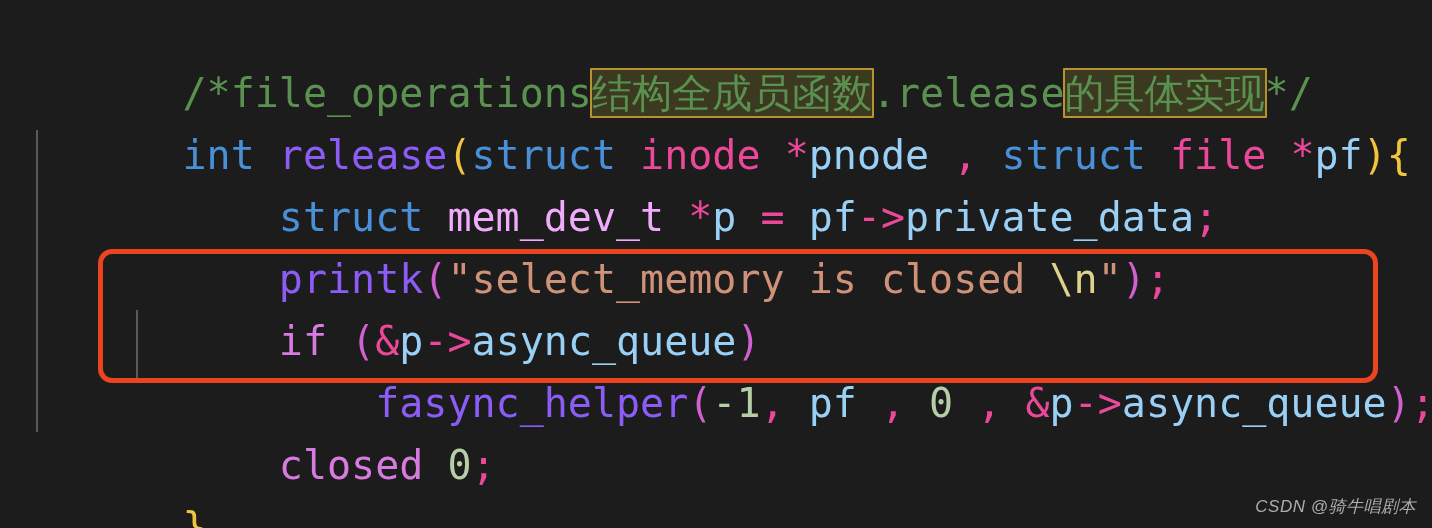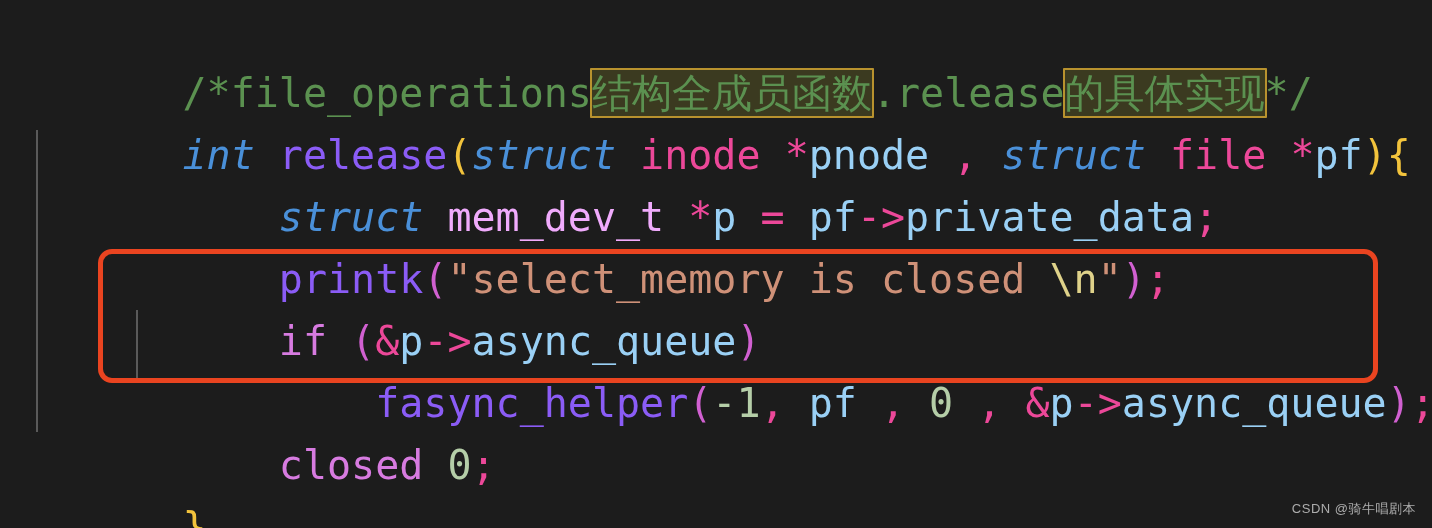--- a/index.html
+++ b/index.html
@@ -35,21 +35,21 @@
     line-height: 62px;
     white-space: pre;
     font-size: 40px;
     letter-spacing: 0px;
     padding-left: 34px;
     box-sizing: border-box;
   }
 
   
   .t-comment   { color: #5b9150; }
-  .t-keyword   { color: #4a90d9; font-style: italic; }   
+  .t-keyword   { color: #4a90d9; }   
   .t-ctrl      { color: #d77be0; }   
   .t-func      { color: #8b5cf6; }   
   .t-type      { color: #f0abfc; }   
   .t-plain     { color: #ec4899; }
   .t-var       { color: #9ad0f5; }   
   .t-string    { color: #cf9178; }
   .t-escape    { color: #dfd28a; }
   .t-number    { color: #b5cea8; }
   .t-paren-y   { color: #f2c33c; }   
   .t-paren-m   { color: #d160d1; }   
@@ -86,24 +86,25 @@
     box-sizing: border-box;
     pointer-events: none;
   }
 
   
   #watermark {
     position: absolute;
     right: 16px;
     bottom: 10px;
     color: #b9b9b9;
-    font-size: 13px;
+    font-size: 17px;
     font-family: "Liberation Sans", sans-serif;
     letter-spacing: 0.5px;
     opacity: 0.92;
+    font-style: italic;
   }
 </style>
 </head>
 <body>
 
 <div id="editor">
 
   <div class="indent-guide" id="guide-1"></div>
   <div class="indent-guide" id="guide-2"></div>
 

